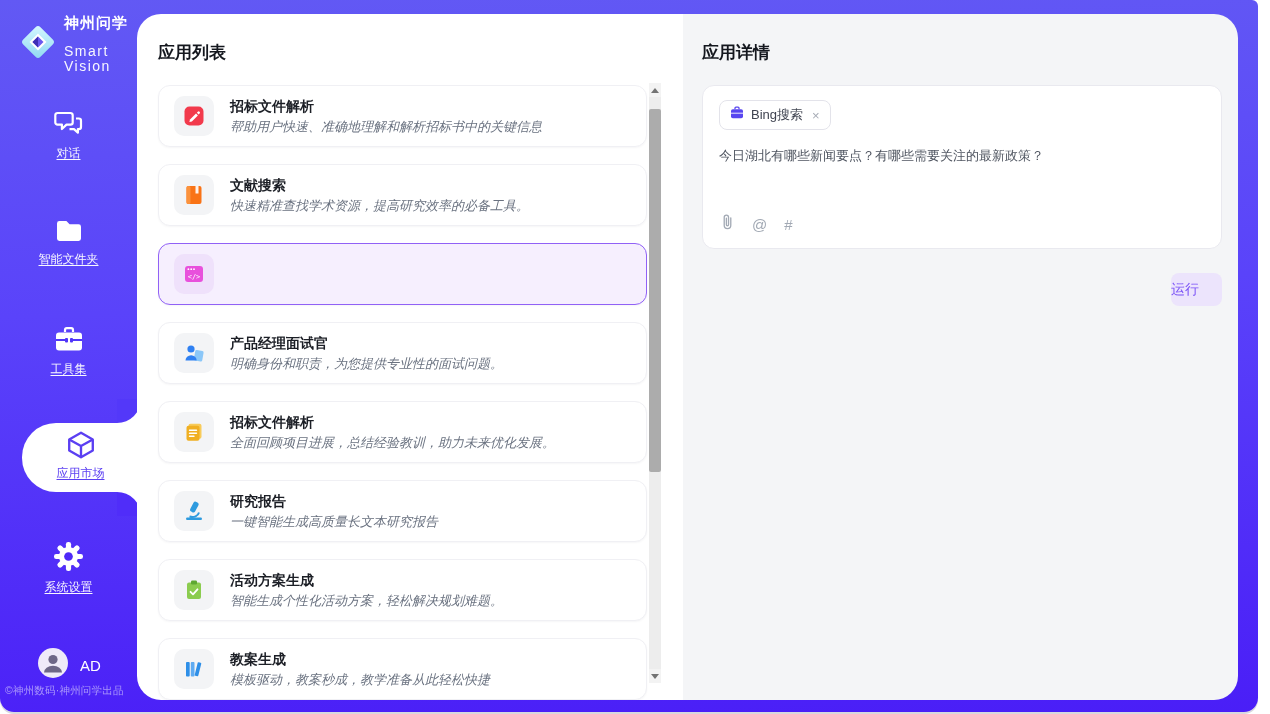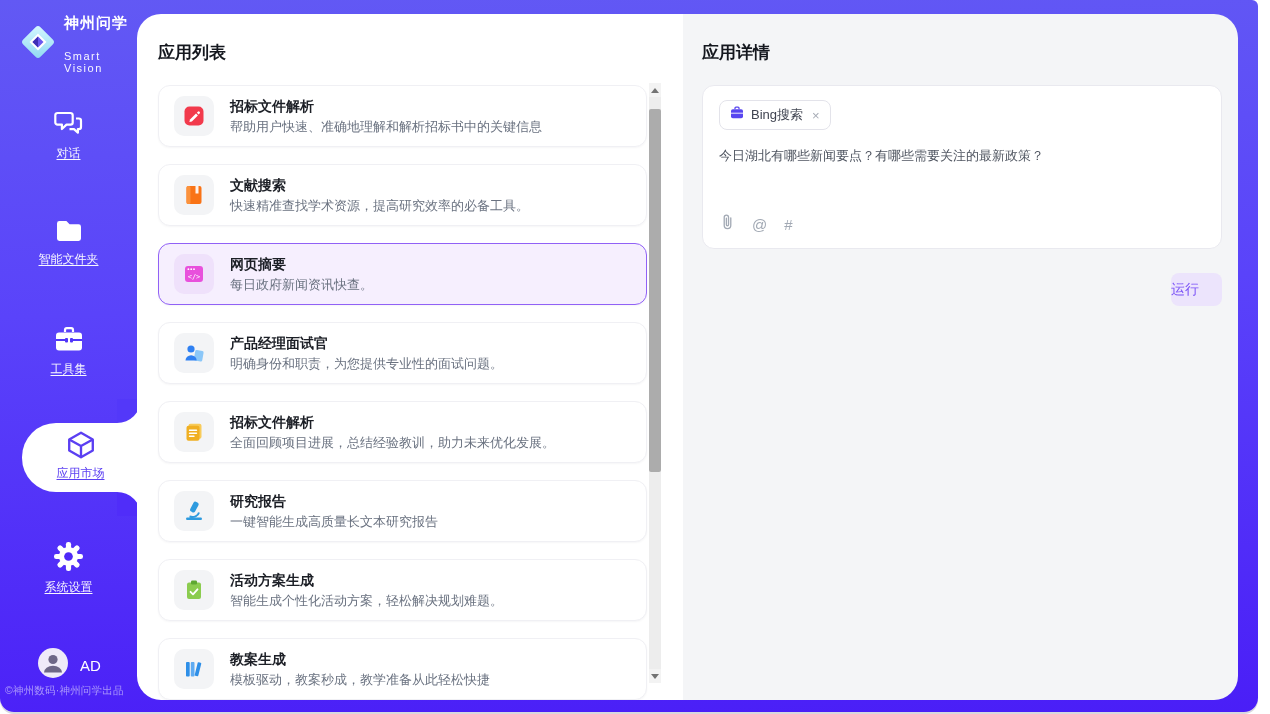--- a/index.html
+++ b/index.html
@@ -9,21 +9,21 @@
   
   .window { position:absolute; left:0; top:0; width:1258px; height:712px;
     background:linear-gradient(178deg,#6259F4 0%, #5A43FA 42%, #4A1EF7 100%);
     border-radius:0 6px 14px 14px; box-shadow:0 2px 0 #D8D8DE; }
 
   
   .sidebar { position:absolute; left:0; top:0; bottom:0; width:137px; }
   .logo { position:absolute; left:20px; top:14px; display:flex; align-items:center; gap:8px; }
   .logo-text { color:#fff; line-height:1.1; }
   .logo-title { font-size:15px; font-weight:700; letter-spacing:1px; }
-  .logo-sub { font-size:11px; letter-spacing:1.5px; margin-top:18px; opacity:.95; }
+  .logo-sub { font-size:14px; letter-spacing:1.5px; margin-top:12px; opacity:.95; }
 
   .nav-item { position:absolute; left:0; width:137px; text-align:center; cursor:pointer; }
   .nav-item .nico { display:inline-block; }
   .nav-label { display:block; margin-top:4px; color:rgba(255,255,255,.96); font-size:12px;
     text-decoration:underline; text-underline-offset:2px; }
   .ni-chat { top:110px; } .ni-folder { top:219px; } .ni-tool { top:327px; } .ni-gear { top:542px; }
 
   
   .nav-bubble { position:absolute; left:22px; right:-2px; top:423px; height:69px; background:#fff;
     border-radius:34px 0 0 34px; text-align:center; padding-top:7px; cursor:pointer; }
@@ -49,21 +49,21 @@
   .cards { margin-top:21px; }
   .app-card { width:489px; height:62px; border:1px solid #F0F0F4; border-radius:12px; background:#fff;
     display:flex; align-items:center; padding-left:15px; gap:16px; margin-bottom:17px; cursor:pointer;
     box-shadow:0 1px 2px rgba(16,24,40,.04); }
   .app-card.selected { background:#F6EFFE; border-color:#9161F6; }
   .tile { width:40px; height:40px; border-radius:10px; background:#F3F4F6; display:flex;
     align-items:center; justify-content:center; flex:none; }
   .app-card.selected .tile { background:#EFE1FB; }
   .card-texts { min-width:0; }
   .card-title { font-size:14px; font-weight:700; color:#1C1F26; line-height:18px; }
-  .card-desc { font-size:13px; color:#6A7280; line-height:17px; margin-top:3px; white-space:nowrap; }
+  .card-desc { font-size:13px; color:#6A7280; line-height:17px; margin-top:3px; white-space:nowrap;font-style:italic; }
 
   
   .scrollbar { position:absolute; right:22px; top:69px; width:12px; height:600px; background:#EDEDED; }
   .sb-btn { position:absolute; left:0; width:12px; height:14px; background:#F3F3F3; cursor:pointer; }
   .sb-btn.up { top:0; } .sb-btn.down { bottom:0; }
   .sb-btn .tri-up { position:absolute; left:2px; top:5px; width:0; height:0;
     border-left:4px solid transparent; border-right:4px solid transparent; border-bottom:5px solid #737373; }
   .sb-btn .tri-down { position:absolute; left:2px; top:5px; width:0; height:0;
     border-left:4px solid transparent; border-right:4px solid transparent; border-top:5px solid #737373; }
   .sb-thumb { position:absolute; left:0; top:26px; width:12px; height:363px; background:#ACACAC; border-radius:2px; cursor:grab; }
@@ -223,24 +223,20 @@
           <div class="app-card selected">
             <span class="tile">
               <svg width="22" height="22" viewBox="0 0 22 22">
                 <rect x="2" y="3" width="18" height="16" rx="3" fill="#E850DC"></rect>
                 <circle cx="5.4" cy="6.2" r=".9" fill="#fff"></circle>
                   <circle cx="8.2" cy="6.2" r=".9" fill="#fff"></circle>
                   <circle cx="11" cy="6.2" r=".9" fill="#fff"></circle>
                 <text x="11" y="15.8" text-anchor="middle" font-size="7" fill="#fff" font-family="DejaVu Sans Mono, monospace">&lt;/&gt;</text>
               </svg>
             </span>
-            <span class="card-texts">
-              <span class="card-title" style="display:block">网页摘要</span>
-              <span class="card-desc" style="display:block">每日政府新闻资讯快查。</span>
-            </span>
           </div>
 
           <div class="app-card">
             <span class="tile">
               <svg width="22" height="22" viewBox="0 0 22 22">
                 <rect x="11.5" y="8.5" width="8.5" height="10.5" rx="1.5" fill="#8BC7F8" transform="rotate(10 15.7 13.7)"></rect>
                 <circle cx="8" cy="7" r="3.6" fill="#2F80F2"></circle>
                 <path d="M2.5 18.5 a5.6 5.2 0 0 1 11.2 0 z" fill="#2F80F2"></path>
               </svg>
             </span>

